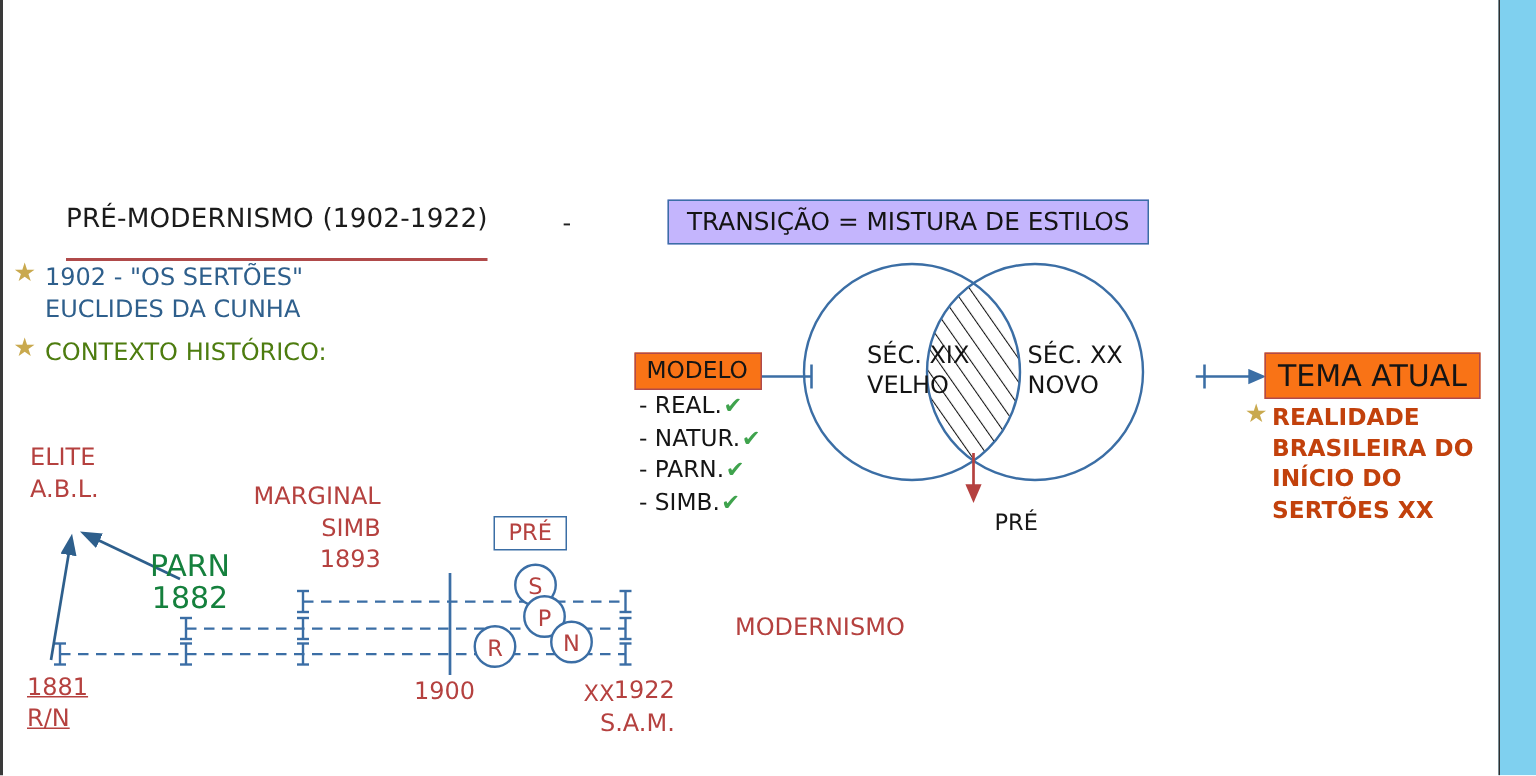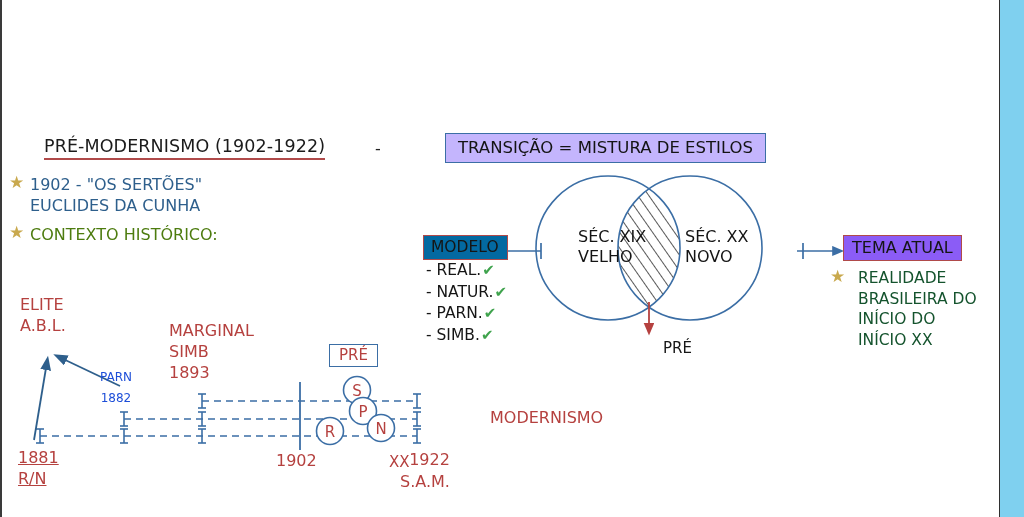--- a/index.html
+++ b/index.html
@@ -22,21 +22,21 @@
 
   
   #title-wrap {
     left: 42px; top: 136px;
   }
   #title-text {
     font-size: 17.5px;
     color: #1b1b1b;
     letter-spacing: 0.1px;
     border-bottom: 2px solid #b04a4a;
-    padding-bottom: 2px;
+    padding-bottom: 16px;
     display: inline-block;
   }
   #title-dash {
     left: 373px; top: 139px;
     font-size: 16px;
     color: #222;
   }
 
   
   .star {
@@ -77,76 +77,77 @@
   
   #venn { left: 528px; top: 168px; width: 300px; height: 200px; }
 
   
   #modelo-box {
     left: 421px; top: 235px;
     border: 1.6px solid #b04a4a;
     padding: 2px 8px 3px 7px;
     font-size: 15.5px;
     color: #151515;
-    background: #0369a1;
+    background: #f97316;
   }
   #modelo-list {
     left: 424px; top: 260px;
     font-size: 15.5px;
     color: #151515;
     line-height: 21.5px;
   }
   .check {
     color: #3fa34d;
     font-size: 15px;
     font-weight: bold;
     margin-left: 1px;
   }
 
   
   #tema-box {
     left: 841px; top: 235px;
     border: 1.6px solid #b04a4a;
     padding: 2px 8px 3px 8px;
-    font-size: 16px;
+    font-size: 20px;
     color: #151515;
-    background: #8b5cf6;
+    background: #f97316;
   }
   #tema-list {
     left: 827px; top: 268px;
     display: flex; align-items: flex-start;
   }
   #tema-list .txt {
-    margin-left: 12px;
+    margin-left: 2px;
     font-size: 15.5px;
-    color: #14532d;
+    color: #c2410c;
     line-height: 20.5px;
+    font-weight: bold;
   }
 
   
   #pre-under {
     left: 661px; top: 339px;
     font-size: 15px;
     color: #171717;
   }
   #lbl-elite {
     left: 18px; top: 294px;
     font-size: 16px; line-height: 21px;
     color: #b5413f;
   }
   #lbl-marginal {
     left: 167px; top: 320px;
     font-size: 16px; line-height: 21px;
     color: #b5413f;
-    text-align: left;
+    text-align: right;
   }
   #lbl-parn {
     left: 98px; top: 367px;
-    font-size: 12px; line-height: 21px;
-    color: #1d4ed8;
+    font-size: 20px; line-height: 21px;
+    color: #15803d;
     text-align: center;
   }
   #lbl-1881 {
     left: 16px; top: 447px;
     font-size: 16px; line-height: 21px;
     color: #b5413f;
     text-decoration: underline;
   }
   #lbl-1902 {
     left: 274px; top: 451px;
@@ -275,21 +276,21 @@
     <div><span>- SIMB.</span><span class="check">✔</span></div>
   </div>
 
   <div class="abs nosel" id="tema-box">TEMA ATUAL</div>
   <div class="abs" id="tema-list">
     <span class="star">★</span>
     <span class="txt nosel">
       <span>REALIDADE</span><br>
       <span>BRASILEIRA DO</span><br>
       <span>INÍCIO DO</span><br>
-      <span>INÍCIO XX</span>
+      <span>SERTÕES XX</span>
     </span>
   </div>
 
   <svg class="abs" id="timeline" viewBox="0 0 520 200">
     <defs>
       <marker id="arrUpBlue" markerWidth="9" markerHeight="9" refX="4.5" refY="3" orient="auto">
         <path d="M0,0 L8,3 L0,6 z" fill="#2e5f8c"></path>
       </marker>
     </defs>
 
@@ -364,21 +365,21 @@
   <div class="abs nosel" id="lbl-parn">
     <span>PARN</span><br>
     <span>1882</span>
   </div>
 
   <div class="abs nosel" id="lbl-1881">
     <span>1881</span><br>
     <span>R/N</span>
   </div>
 
-  <div class="abs nosel" id="lbl-1902">1902</div>
+  <div class="abs nosel" id="lbl-1902">1900</div>
   <div class="abs nosel" id="lbl-xx">XX</div>
 
   <div class="abs nosel" id="lbl-1922">
     <span>1922</span><br>
     <span>S.A.M.</span>
   </div>
 
   <div class="abs nosel" id="lbl-modernismo">MODERNISMO</div>
   <div class="abs nosel" id="pre-box">PRÉ</div>
 

